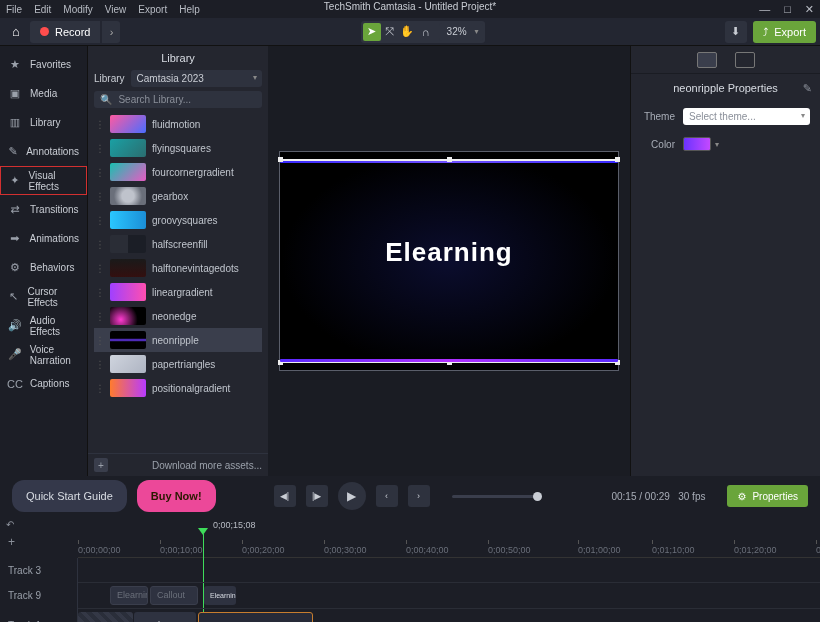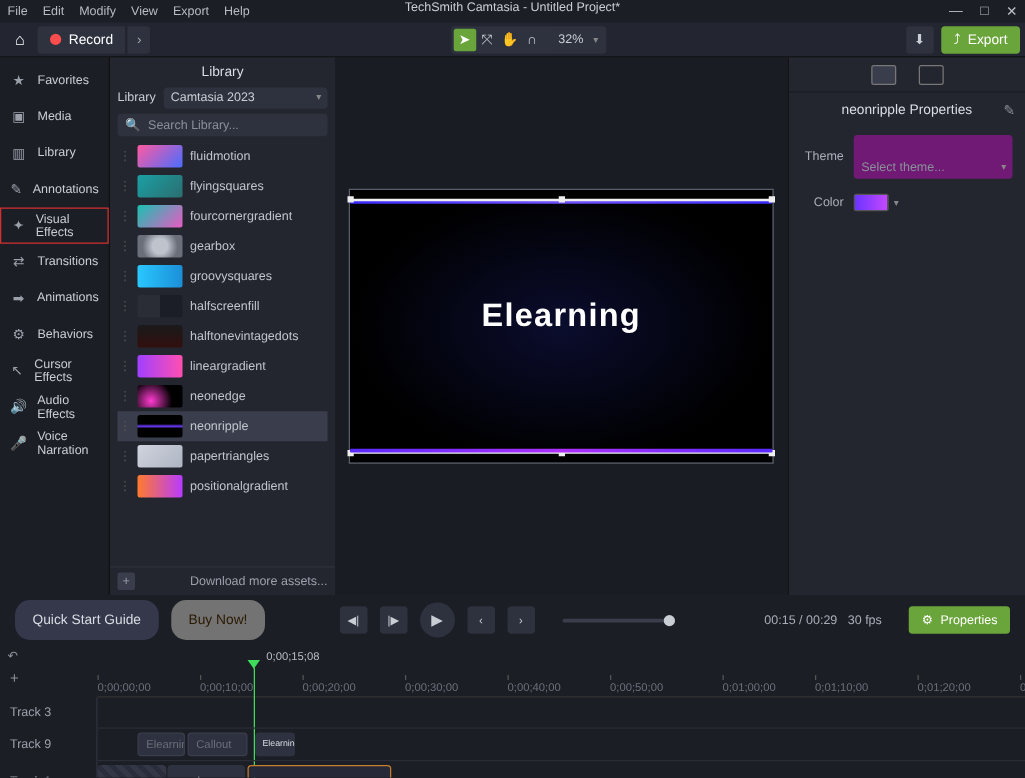--- a/index.html
+++ b/index.html
@@ -46,29 +46,29 @@
   .canvas .sel-outline{position:absolute;border:1px solid #eee;left:0;right:0}
   .canvas .caption{position:absolute;top:46%;left:50%;transform:translate(-50%,-50%);color:#fff;font-family:Arial Black,Impact,sans-serif;font-size:26px;font-weight:900;letter-spacing:1px}
   .handle{position:absolute;width:5px;height:5px;background:#eee}
   .propcol{width:190px;background:#24262f;border-left:1px solid #111;display:flex;flex-direction:column}
   .prop-tabs{height:28px;display:flex;align-items:center;justify-content:center;gap:18px;border-bottom:1px solid #1a1c23}
   .prop-tab{width:20px;height:16px;border:1px solid #777;border-radius:2px}
   .prop-title{display:flex;align-items:center;justify-content:center;gap:8px;padding:8px 6px;font-size:11px;color:#d8dce3;position:relative}
   .prop-title .editico{position:absolute;right:8px;color:#8a8f99;font-size:11px}
   .prop-row{display:flex;align-items:center;gap:8px;padding:6px 10px;font-size:10px}
   .prop-label{width:34px;text-align:right;color:#a8adb7}
-  .prop-dd{flex:1;background:#701a75;border-radius:3px;padding:21px 18px 3px 6px;position:relative;font-size:10px;color:#8a8f99}
+  .prop-dd{flex:1;background:#ffffff;border-radius:3px;padding:3px 18px 3px 6px;position:relative;font-size:10px;color:#8a8f99}
   .prop-dd::after{content:"▾";position:absolute;right:5px;font-size:8px;color:#888}
   .swatch{width:28px;height:14px;background:linear-gradient(90deg,#6b33ff,#c449ff);border-radius:2px;border:1px solid #555}
   .swatch-row{display:flex;align-items:center;gap:4px}
   .swatch-chev{font-size:8px;color:#888}
   .playbar{height:40px;background:#1c1e26;display:flex;align-items:center;padding:0 12px;gap:10px}
   .pill{height:24px;border-radius:12px;display:flex;align-items:center;padding:16px 14px;font-size:11px}
   .pill.gray{background:#34384a;color:#d8dce3}
-  .pill.yellow{background:#737373;color:#2a1900;font-weight:400}
+  .pill.yellow{background:#ec4899;color:#2a1900;font-weight:700}
   .playcenter{flex:1;display:flex;align-items:center;justify-content:center;gap:10px}
   .pbtn{width:22px;height:22px;display:flex;align-items:center;justify-content:center;color:#c9cdd4;border-radius:3px;background:#2e323e;font-size:9px}
   .pbtn.big{width:28px;height:28px;border-radius:50%;font-size:12px}
   .scrub{width:90px;height:3px;background:#3a3e4c;border-radius:2px;position:relative;margin-left:12px}
   .scrub .sdot{position:absolute;right:0;top:-3px;width:9px;height:9px;border-radius:50%;background:#c9cdd4}
   .timeinfo{font-size:10px;color:#a8adb7;margin-left:12px}
   .prop-pill{height:22px;background:#6aa53b;color:#fff;border-radius:3px;padding:0 10px;display:flex;align-items:center;gap:6px;font-size:10px}
   .timeline{height:126px;background:#1c1e26;display:flex;flex-direction:column}
   .tl-toolbar{height:18px;display:flex;align-items:center;padding:0 6px;gap:8px;font-size:10px;color:#8a8f99}
   .tl-ruler{height:24px;margin-left:78px;position:relative;border-bottom:1px solid #333;font-size:9px;color:#6a6f7a}
@@ -165,20 +165,24 @@
         <span>Cursor Effects</span>
       </div>
       <div class="side-item">
         <div class="side-ico">🔊</div>
         <span>Audio Effects</span>
       </div>
       <div class="side-item">
         <div class="side-ico">🎤</div>
         <span>Voice Narration</span>
       </div>
+      <div class="side-item">
+        <div class="side-ico">CC</div>
+        <span>Captions</span>
+      </div>
     </div>
 
   <div class="libcol">
     <div class="lib-head">Library</div>
     <div class="lib-sel">
       <span>Library</span>
       <div class="lib-dd">Camtasia 2023</div>
     </div>
     <div class="lib-search">
       <span>🔍</span>

